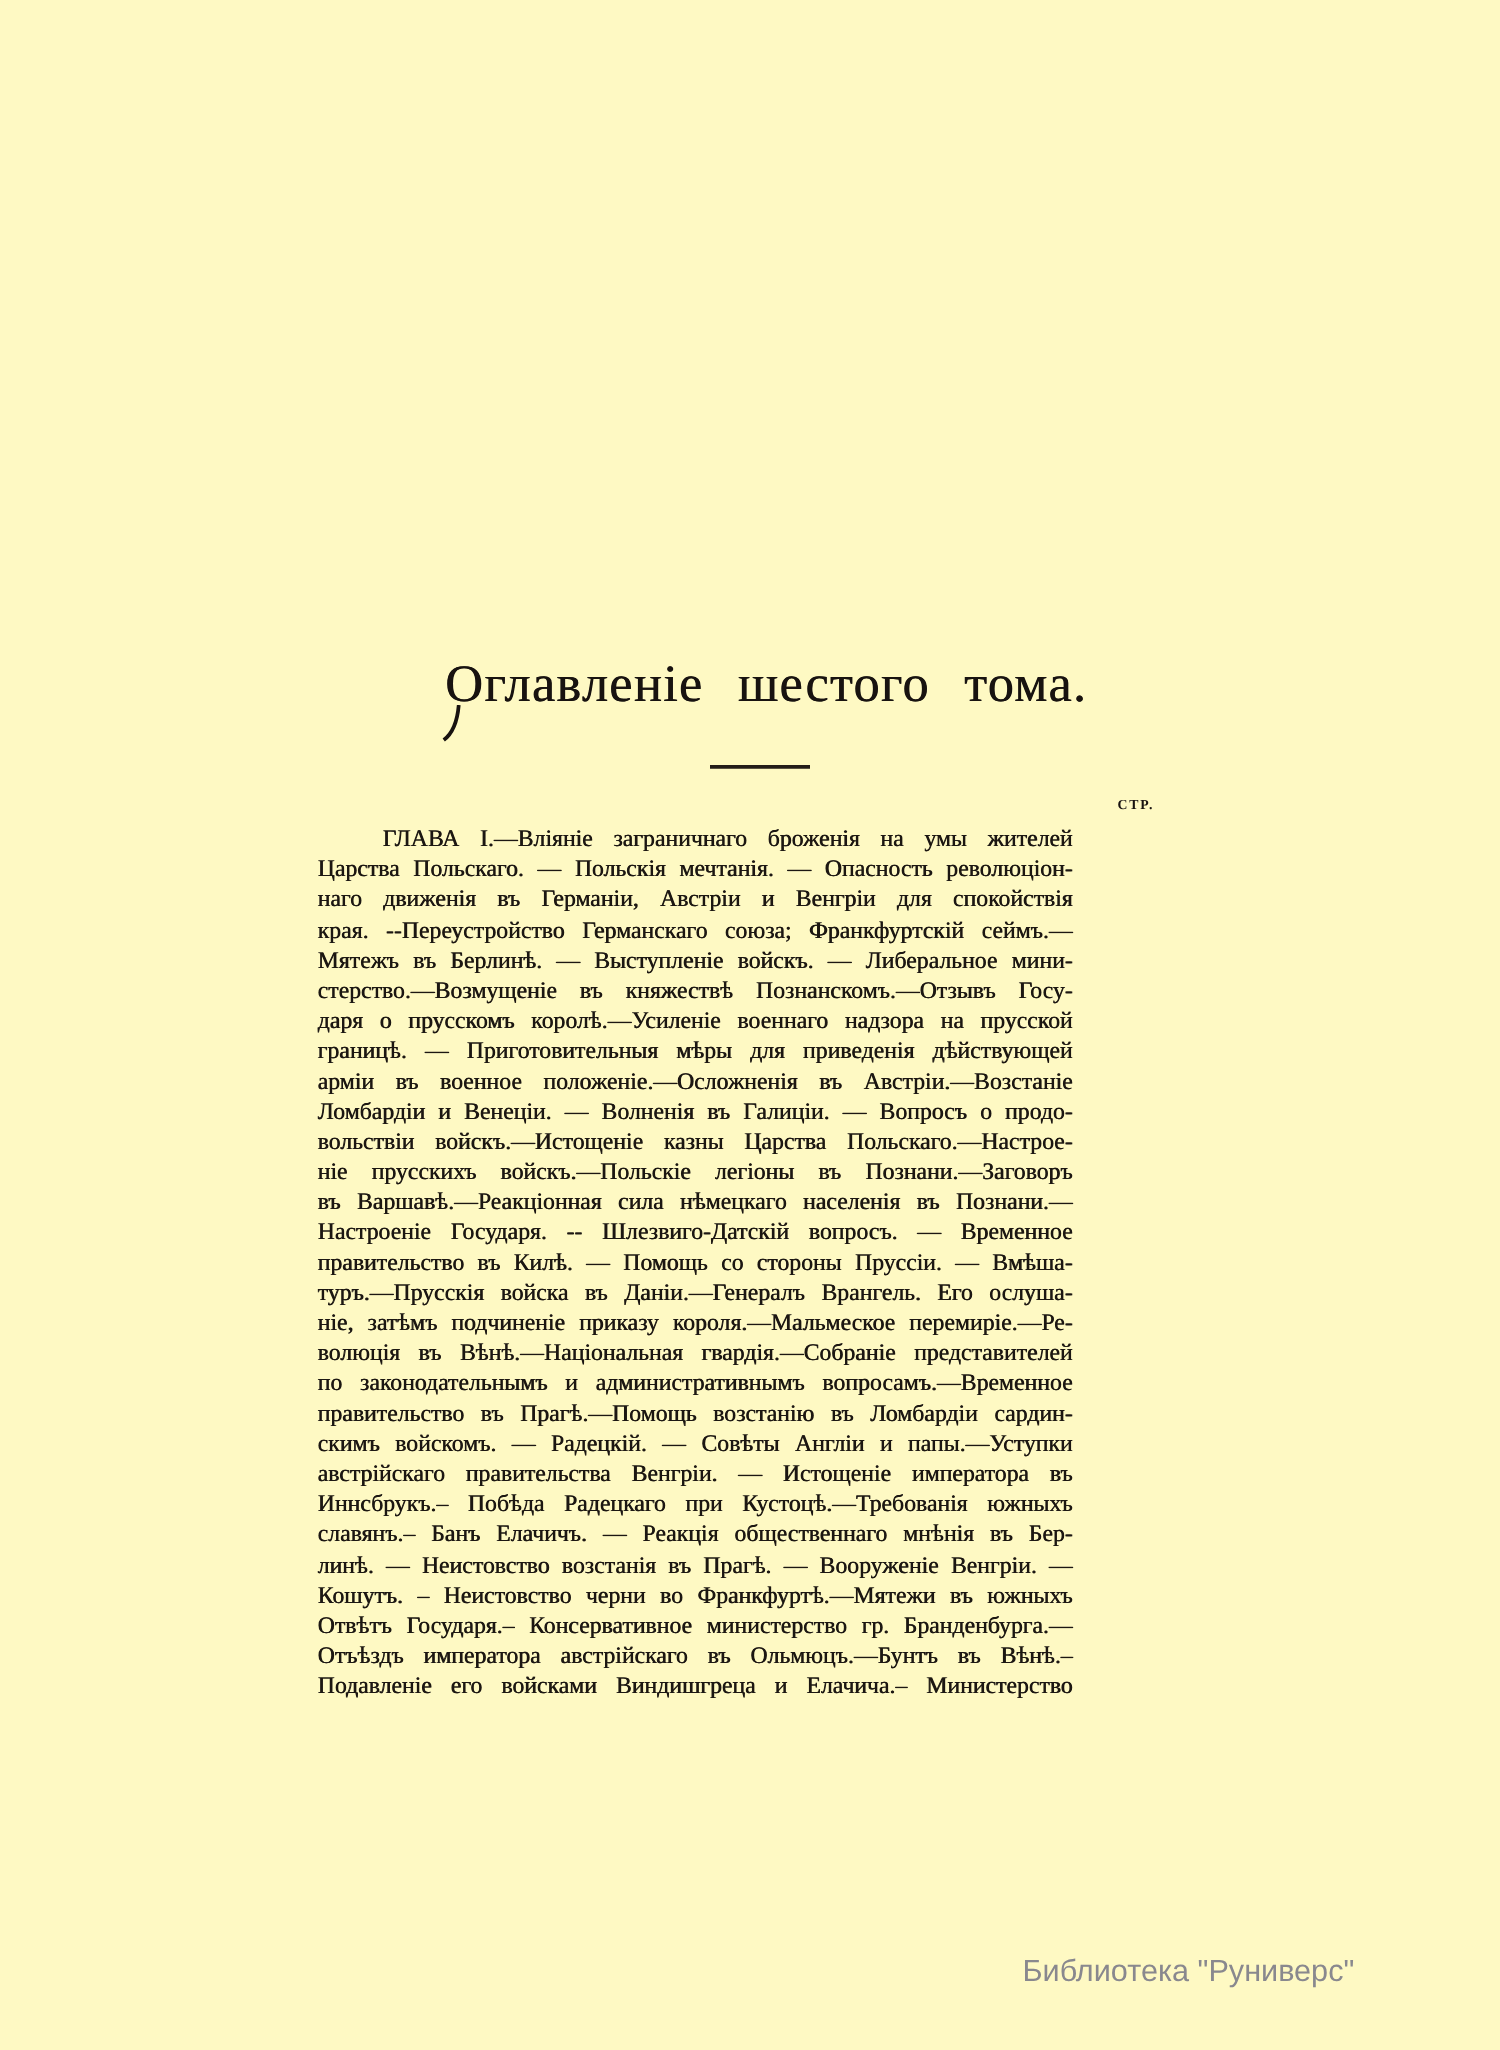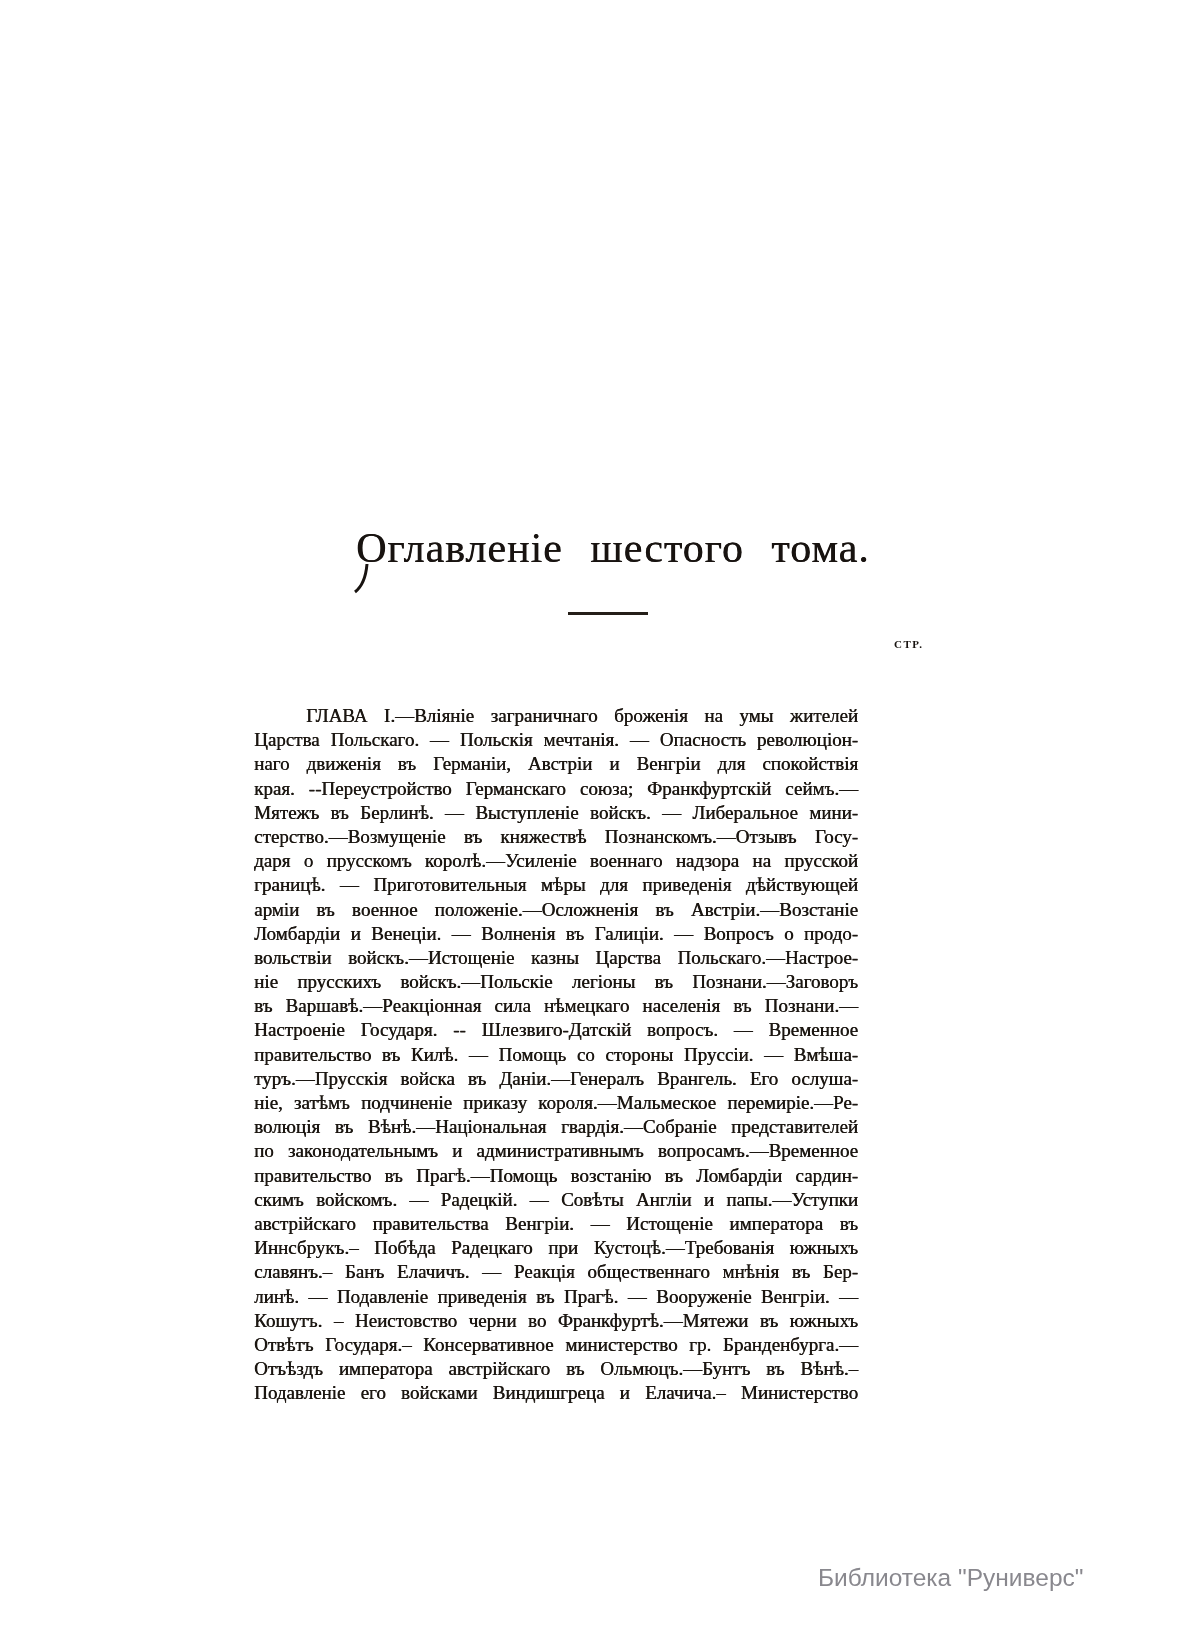--- a/index.html
+++ b/index.html
@@ -5,21 +5,21 @@
   html, body {
     margin: 0;
     padding: 0;
     background: #e8e8e8;
   }
   .page {
     position: relative;
     width: 1200px;
     height: 1640px;
     margin: 0 auto;
-    background: #ffffff;
+    background: #fef9c3;
     overflow: hidden;
     color: #1c1712;
     font-family: "Liberation Serif", "DejaVu Serif", serif;
   }
   .title-wrap {
     position: absolute;
     left: 356px;
     top: 524px;
     height: 58px;
     white-space: nowrap;
@@ -56,21 +56,20 @@
   }
   .toc {
     position: absolute;
     left: 254px;
     top: 660px;
     width: 604px;
     font-size: 19px;
     line-height: 24.2px;
     color: #1c1712;
     text-shadow: 0.45px 0 0 currentColor;
-    margin-top: 44px;
   }
   .toc-line {
     text-align: justify;
     text-align-last: justify;
     -moz-text-align-last: justify;
     white-space: normal;
     height: 24.2px;
     overflow: visible;
   }
   .toc-line.first-line {
@@ -120,21 +119,21 @@
       <div class="toc-line">правительство въ Килѣ. — Помощь со стороны Пруссіи. — Вмѣша-</div>
       <div class="toc-line">туръ.—Прусскія войска въ Даніи.—Генералъ Врангель. Его ослуша-</div>
       <div class="toc-line">ніе, затѣмъ подчиненіе приказу короля.—Мальмеское перемиріе.—Ре-</div>
       <div class="toc-line">волюція въ Вѣнѣ.—Національная гвардія.—Собраніе представителей</div>
       <div class="toc-line">по законодательнымъ и административнымъ вопросамъ.—Временное</div>
       <div class="toc-line">правительство въ Прагѣ.—Помощь возстанію въ Ломбардіи сардин-</div>
       <div class="toc-line">скимъ войскомъ. — Радецкій. — Совѣты Англіи и папы.—Уступки</div>
       <div class="toc-line">австрійскаго правительства Венгріи. — Истощеніе императора въ</div>
       <div class="toc-line">Иннсбрукъ.– Побѣда Радецкаго при Кустоцѣ.—Требованія южныхъ</div>
       <div class="toc-line">славянъ.– Банъ Елачичъ. — Реакція общественнаго мнѣнія въ Бер-</div>
-      <div class="toc-line">линѣ. — Подавленіе приведенія въ Прагѣ. — Вооруженіе Венгріи. —</div>
+      <div class="toc-line">линѣ. — Неистовство возстанія въ Прагѣ. — Вооруженіе Венгріи. —</div>
       <div class="toc-line">Кошутъ. – Неистовство черни во Франкфуртѣ.—Мятежи въ южныхъ</div>
       <div class="toc-line">Отвѣтъ Государя.– Консервативное министерство гр. Бранденбурга.—</div>
       <div class="toc-line">Отъѣздъ императора австрійскаго въ Ольмюцъ.—Бунтъ въ Вѣнѣ.–</div>
       <div class="toc-line">Подавленіе его войсками Виндишгреца и Елачича.– Министерство</div>
     </div>
 
   <div class="watermark">Библиотека "Руниверс"</div>
 
 </div>
 

